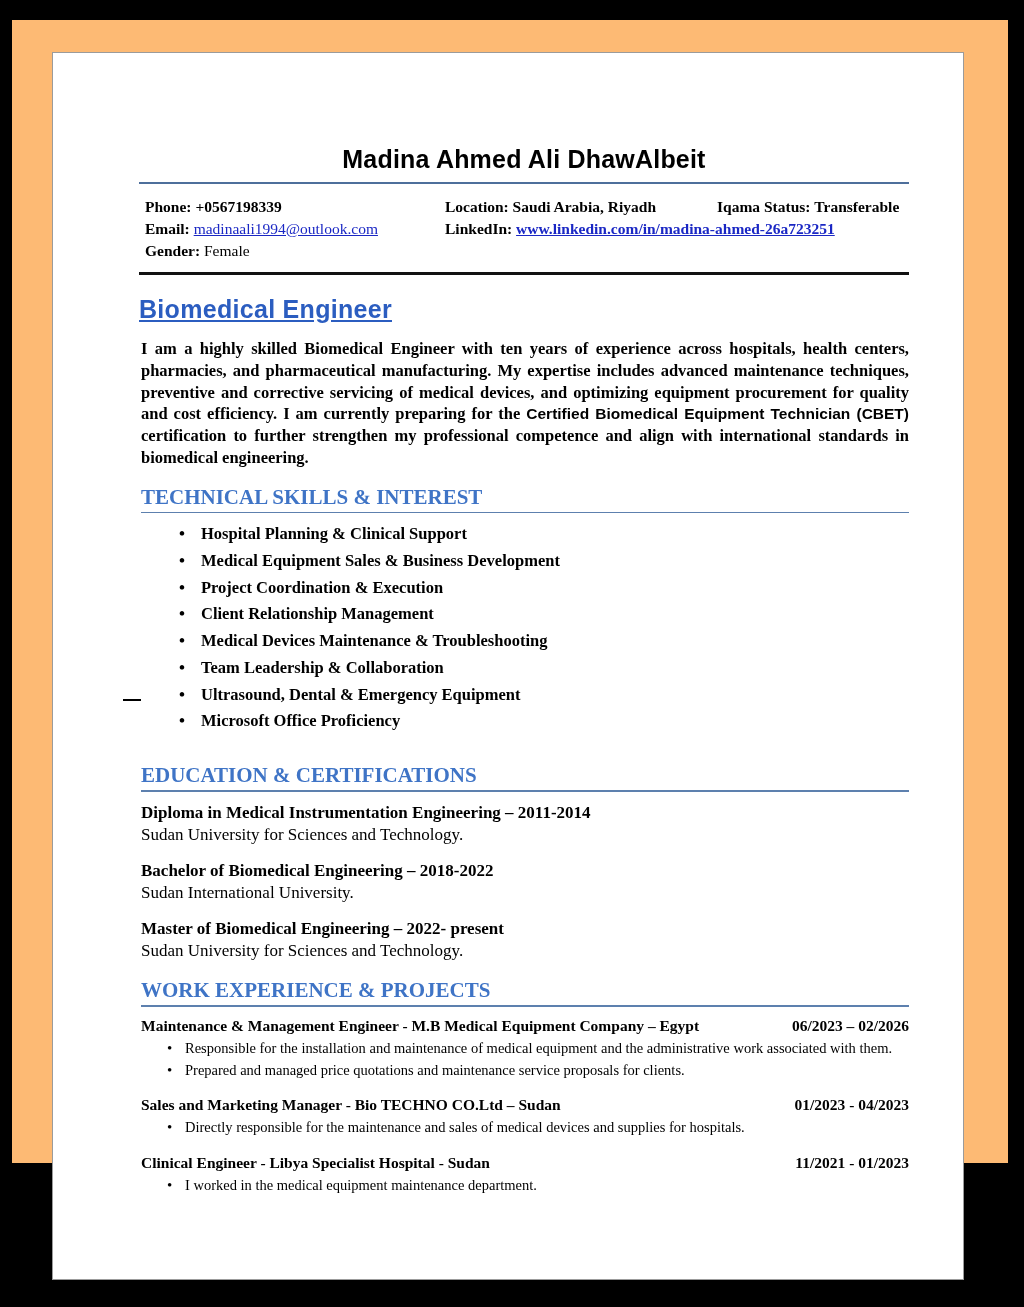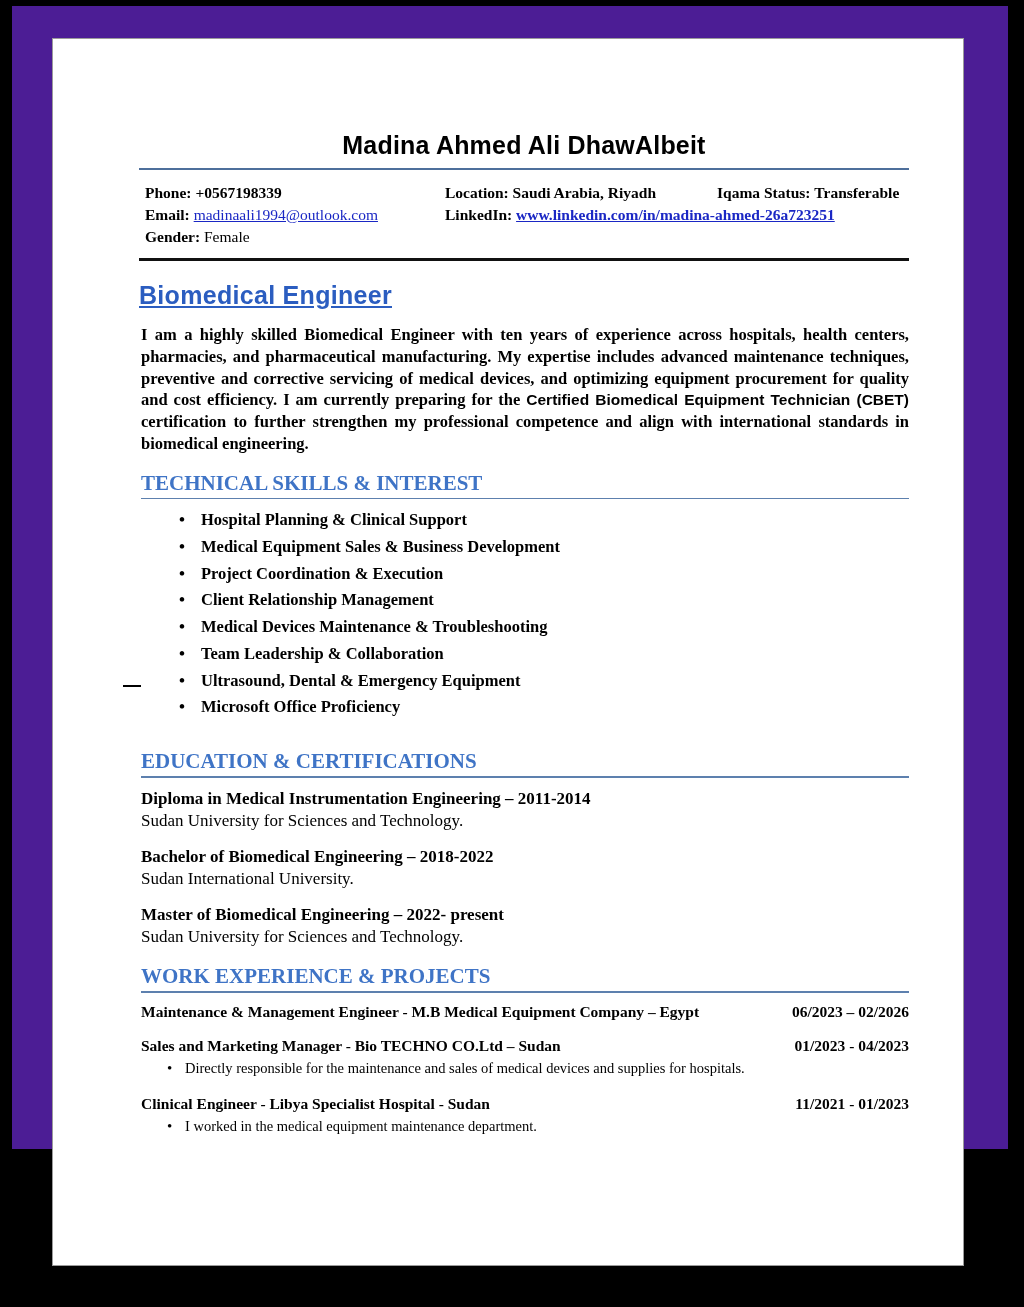--- a/index.html
+++ b/index.html
@@ -9,24 +9,24 @@
   body {
     width: 1024px;
     height: 1307px;
     background: #000000;
     font-family: "Liberation Serif", serif;
     overflow: hidden;
   }
   .page-frame {
     position: absolute;
     left: 12px;
-    top: 6px;
+    top: 20px;
     width: 996px;
     height: 1143px;
-    background: #4c1d95;
+    background: #fdba74;
     box-sizing: border-box;
   }
   .page-inner {
     position: absolute;
     left: 40px;
     top: 32px;
     width: 912px;
     height: 1228px;
     background: #ffffff;
     border: 1px solid #9b9b9b;
@@ -308,20 +308,24 @@
       </div>
 
       <div class="section-head sans">WORK EXPERIENCE &amp; PROJECTS</div>
       <div class="head-rule"></div>
 
       <div class="job">
         <div class="job-head">
           <span class="role">Maintenance &amp; Management Engineer - M.B Medical Equipment Company – Egypt</span>
           <span class="dates">06/2023 – 02/2026</span>
         </div>
+        <ul class="duties">
+          <li>Responsible for the installation and maintenance of medical equipment and the administrative work associated with them.</li>
+          <li>Prepared and managed price quotations and maintenance service proposals for clients.</li>
+        </ul>
       </div>
 
       <div class="job">
         <div class="job-head">
           <span class="role">Sales and Marketing Manager - Bio TECHNO CO.Ltd – Sudan</span>
           <span class="dates">01/2023 - 04/2023</span>
         </div>
         <ul class="duties">
           <li>Directly responsible for the maintenance and sales of medical devices and supplies for hospitals.</li>
         </ul>

